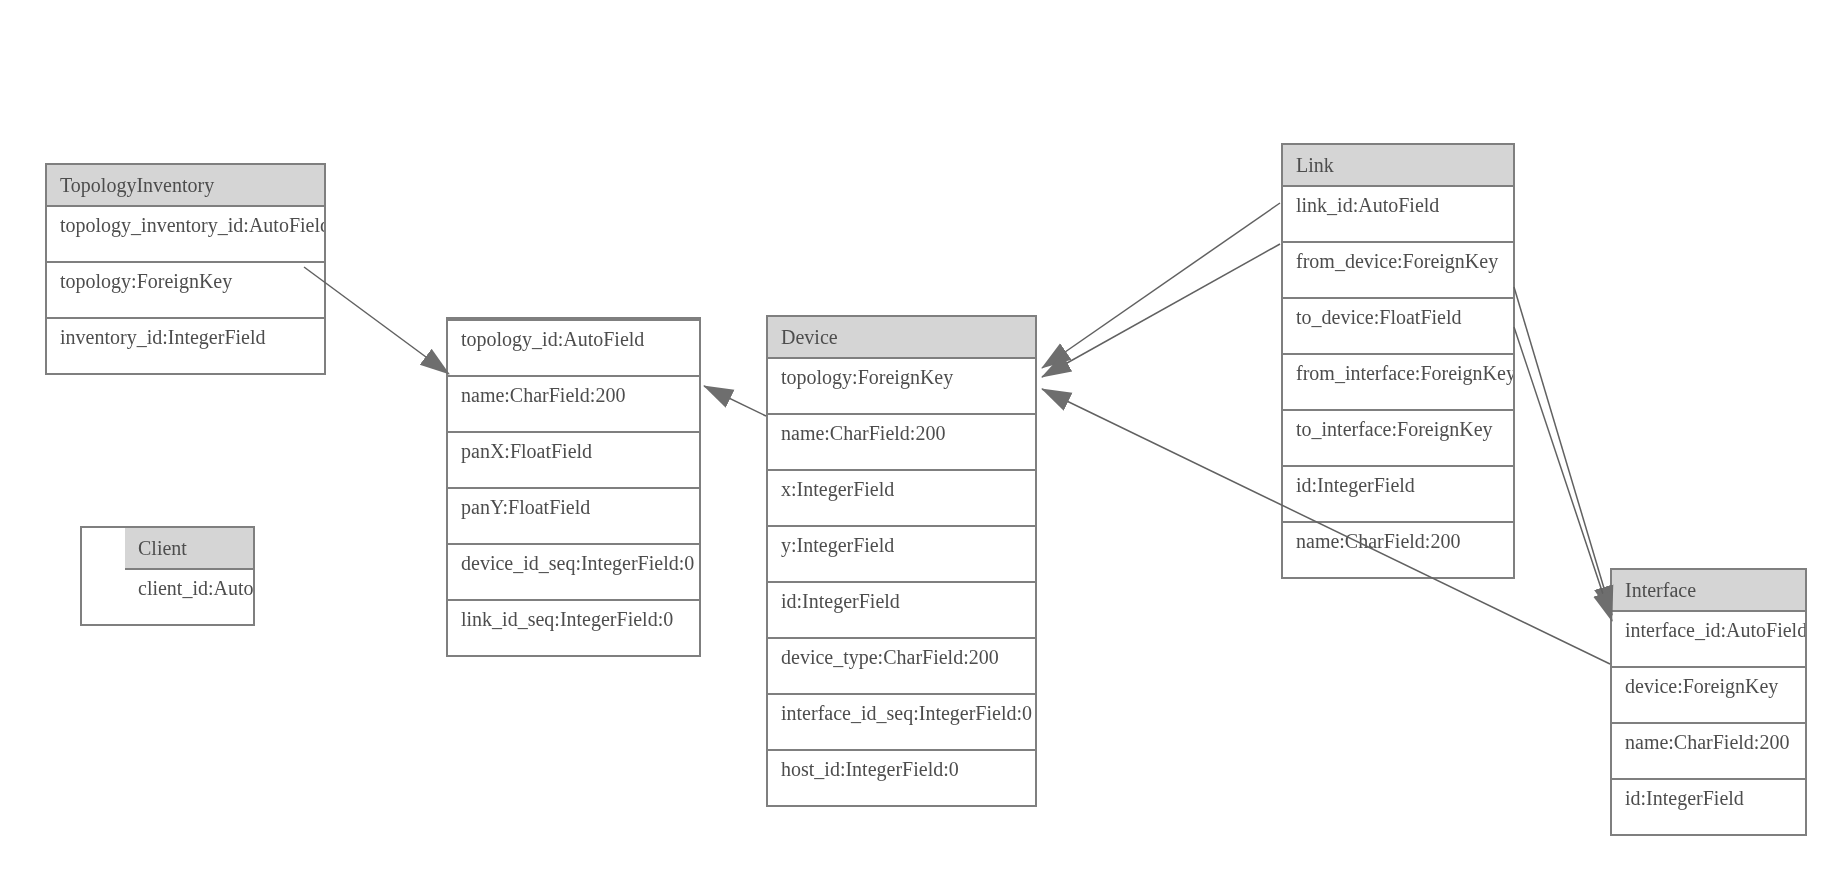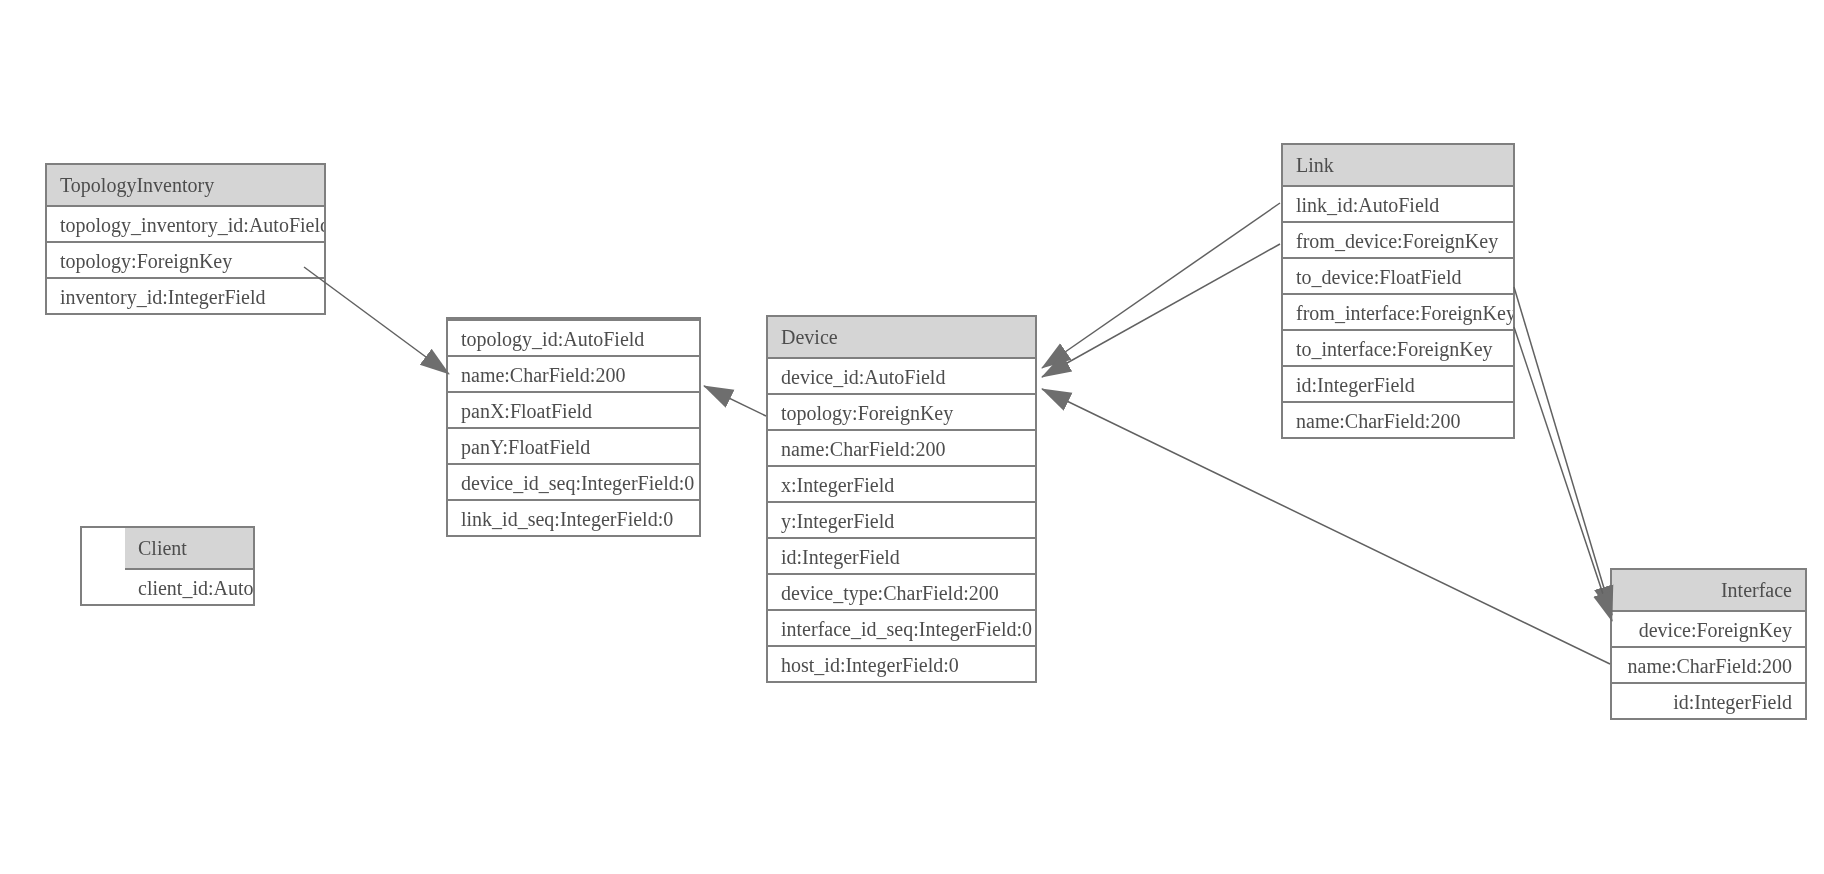--- a/index.html
+++ b/index.html
@@ -22,37 +22,37 @@
     height: 40px;
     line-height: 40px;
     background: #d5d5d5;
     color: #4d4d4d;
     font-size: 20px;
     padding: 0 13px;
     white-space: nowrap;
     overflow: hidden;
   }
   .entity .row {
-    height: 36px;
+    height: 56px;
     line-height: 37px;
     border-top: 2px solid #7f7f7f;
     background: #ffffff;
     color: #4d4d4d;
     font-size: 20px;
     padding: 0 13px;
     white-space: nowrap;
     overflow: hidden;
   }
   
   #t-topologyinventory { left: 13px;  top: 163px; width: 281px; margin-left: 32px; }
   #t-topology          { left: 446px; top: 317px; width: 255px; }
   #t-client            { left: 80px;  top: 526px; width: 175px; padding-left: 43px; }
   #t-device            { left: 766px; top: 315px; width: 271px; }
   #t-link              { left: 1281px; top: 103px; width: 234px; margin-top: 40px; }
-  #t-interface         { left: 1610px; top: 568px; width: 197px; text-align: right; }
+  #t-interface         { left: 1610px; top: 568px; width: 197px; }
 
   svg.wires {
     position: absolute; inset: 0;
     width: 1824px; height: 874px;
     z-index: 2;
     pointer-events: none;
   }
   svg.wires line { stroke: #616161; stroke-width: 1.5; }
 </style>
 </head>
@@ -91,21 +91,20 @@
     <div class="row">link_id_seq:IntegerField:0</div>
   </div>
 
   <div class="entity" id="t-client">
     <div class="hdr">Client</div>
     <div class="row">client_id:AutoField</div>
   </div>
 
   <div class="entity" id="t-device">
     <div class="hdr">Device</div>
-    <div class="row">device_id:AutoField</div>
     <div class="row">topology:ForeignKey</div>
     <div class="row">name:CharField:200</div>
     <div class="row">x:IntegerField</div>
     <div class="row">y:IntegerField</div>
     <div class="row">id:IntegerField</div>
     <div class="row">device_type:CharField:200</div>
     <div class="row">interface_id_seq:IntegerField:0</div>
     <div class="row">host_id:IntegerField:0</div>
   </div>
 
@@ -115,18 +114,19 @@
     <div class="row">from_device:ForeignKey</div>
     <div class="row">to_device:FloatField</div>
     <div class="row">from_interface:ForeignKey</div>
     <div class="row">to_interface:ForeignKey</div>
     <div class="row">id:IntegerField</div>
     <div class="row">name:CharField:200</div>
   </div>
 
   <div class="entity" id="t-interface">
     <div class="hdr">Interface</div>
+    <div class="row">interface_id:AutoField</div>
     <div class="row">device:ForeignKey</div>
     <div class="row">name:CharField:200</div>
     <div class="row">id:IntegerField</div>
   </div>
 
 </div>
 
 </body></html>

